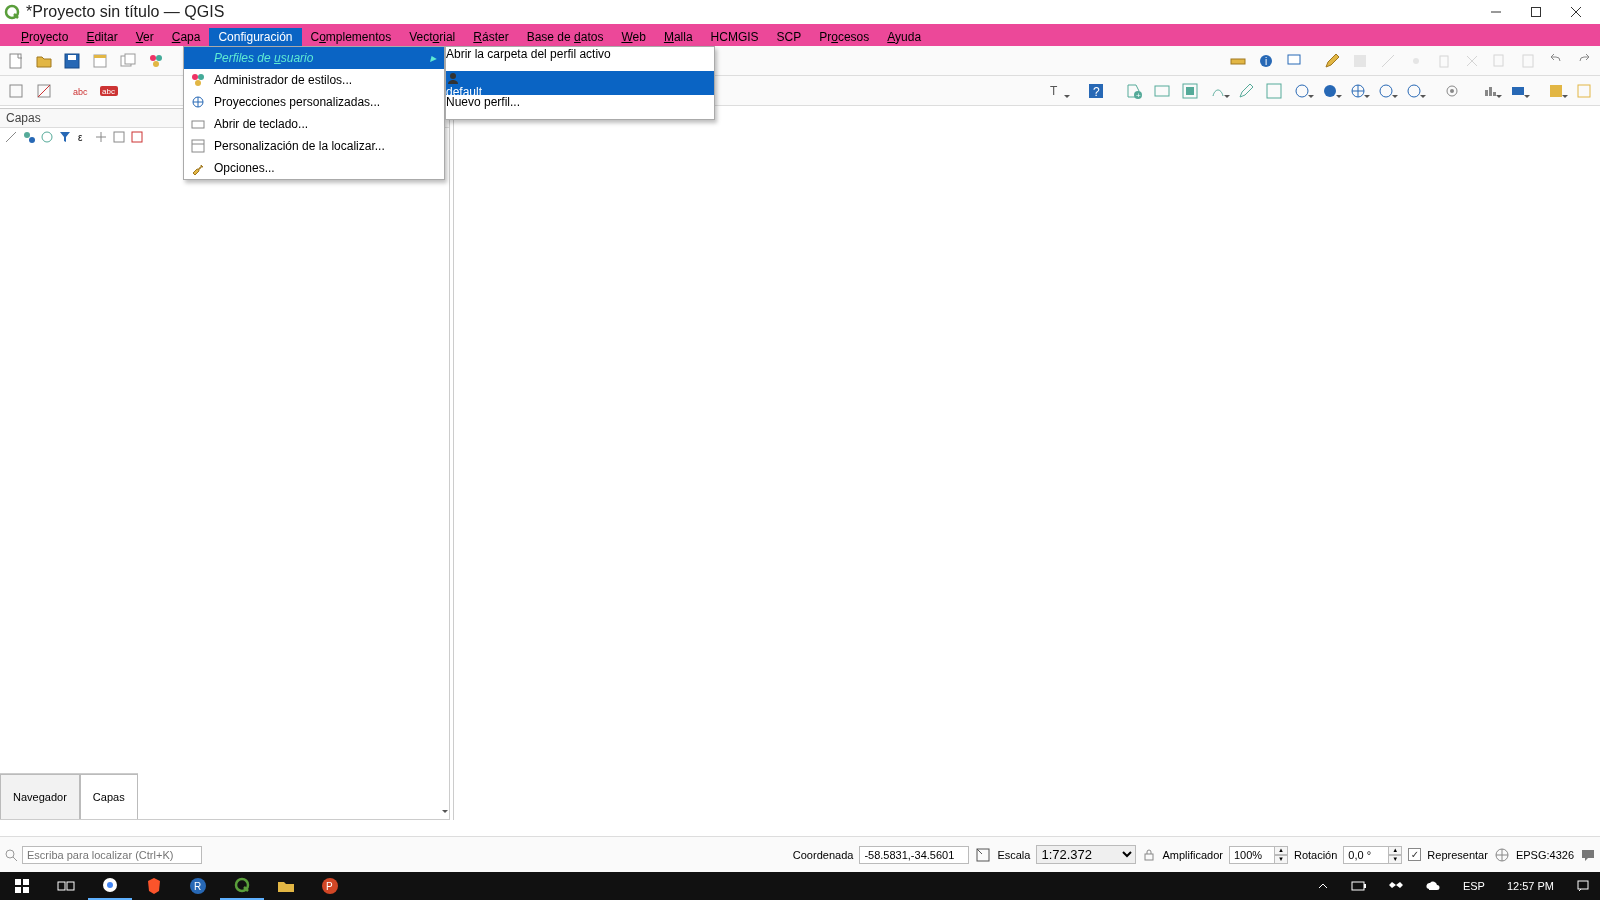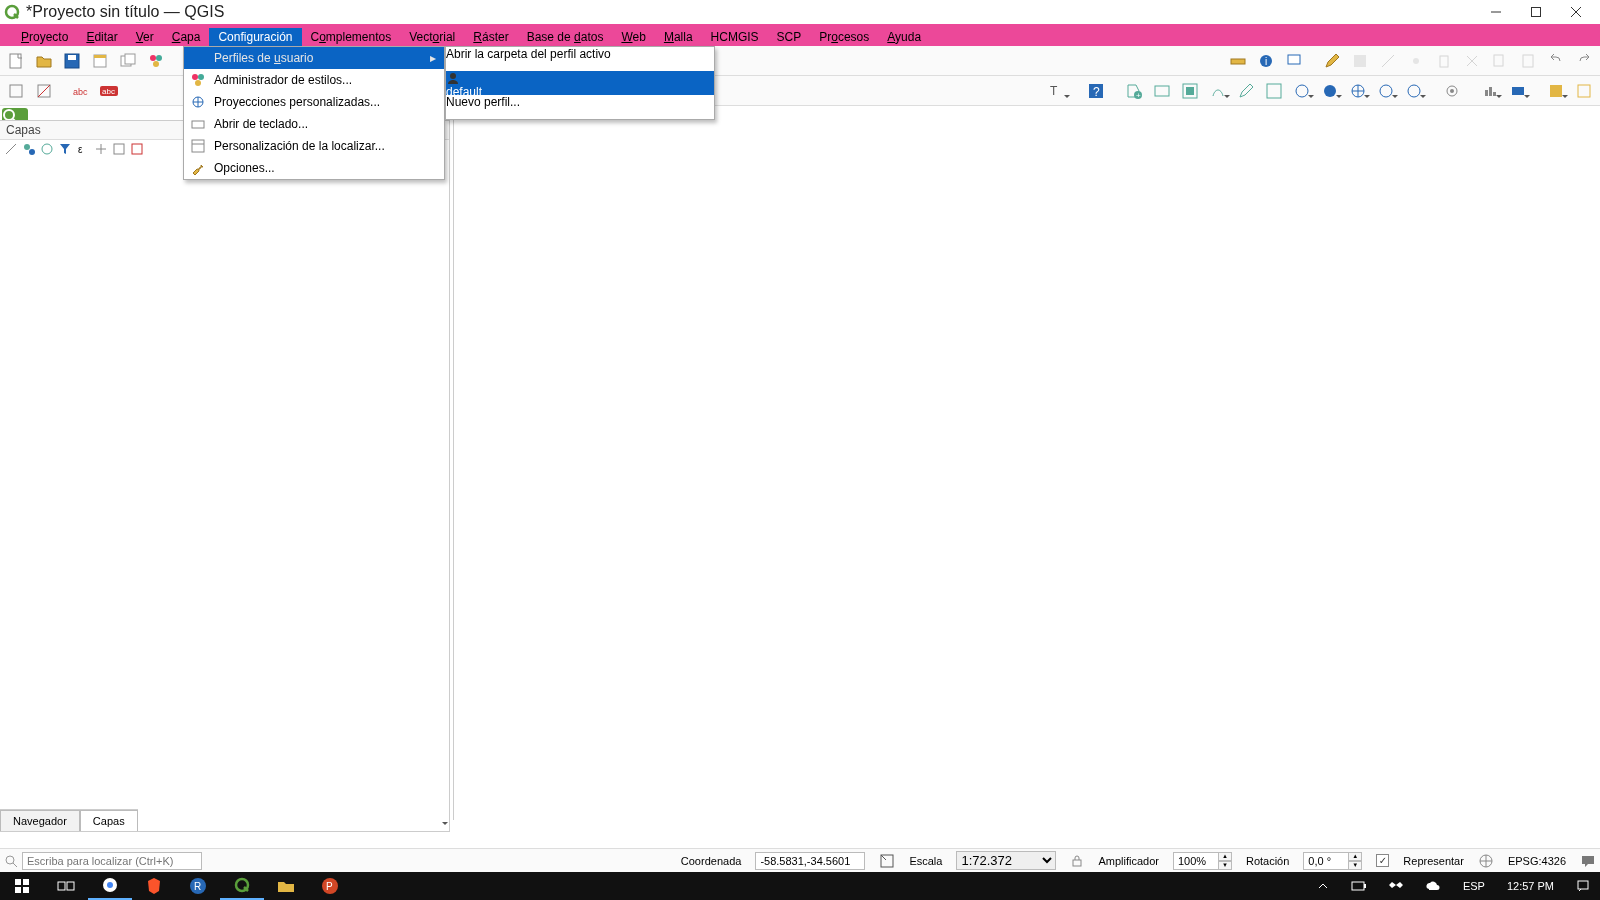--- a/index.html
+++ b/index.html
@@ -10,49 +10,49 @@
   .titlebar .win-btn { width: 40px; height: 20px; display: flex; align-items: center; justify-content: center; color: #333; }
   .menubar { height: 22px; display: flex; align-items: flex-end; padding: 0 12px; background: #ec4899; }
   .menubar .menu-item { padding: 1px 8px; display:flex; align-items:center; border:1px solid transparent; }
   .menubar .menu-item.active { background: #0a64c4; color: #fff; }
   .underline { text-decoration: underline; text-decoration-thickness: 1px; }
   .toolbar { height: 30px; display: flex; align-items: center; padding: 0 2px; gap: 0; background: #fafafa; border-bottom:1px solid #ddd;}
   .toolbar .tb-btn { width: 26px; height: 26px; display:flex; align-items:center; justify-content:center; margin:0 1px; position:relative;}
   .toolbar .tb-btn.disabled { opacity:0.45; }
   .toolbar .sep { width: 6px; height: 24px; margin:0 2px;}
   .dd-arrow::after { content:""; position:absolute; right:1px; bottom:3px; border:3px solid transparent; border-top-color:#555;}
-  .side-panel { position:absolute; top: 120px; left:0; width:450px; height:712px; background:#fff; border:1px solid #ccc; border-left:none; }
+  .side-panel { position:absolute; top: 108px; left:0; width:450px; height:712px; background:#fff; border:1px solid #ccc; border-left:none; }
   .side-panel .panel-title { padding:2px 6px; font-size:12px; color:#444; background:#f8f8f8; border-bottom:1px solid #ddd;}
   .side-toolbar { display:flex; gap:0; padding:2px 4px;}
   .side-toolbar .tb-btn{width:18px;height:18px;}
   .panel-tabs { position:absolute; left:0; bottom:0; display:flex; border-top:1px solid #ccc; background:#f4f4f4;}
-  .panel-tabs .tab { padding:4px 12px; border:1px solid #bbb; background:#f2f2f2; border-bottom:none; font-size:11px;}
+  .panel-tabs .tab { padding:16px 12px; border:1px solid #bbb; background:#f2f2f2; border-bottom:none; font-size:11px;}
   .panel-tabs .tab.active { background:#fff;}
   .leftbar { position:absolute; top:108px; left:2px; display:flex; flex-direction:column; gap:2px;}
   .leftbar .tb-btn{width:26px;height:26px;}
   .canvas { position:absolute; top:108px; left:453px; right:0; height:712px; background:#fff; border-left:1px solid #ccc;}
-  .statusbar { position:absolute; left:0; right:0; bottom:28px; height:24px; display:flex; align-items:center; background:#fafafa; border-top:1px solid #ddd; font-size:11px; padding:0 4px; gap:14px;}
+  .statusbar { position:absolute; left:0; right:0; bottom:28px; height:36px; display:flex; align-items:center; background:#fafafa; border-top:1px solid #ddd; font-size:11px; padding:0 4px; gap:6px;}
   .statusbar .spacer{flex:1;}
   .statusbar input[type=text]{height:18px; border:1px solid #bbb; background:#fff; font-size:11px; padding:0 4px;}
   .statusbar .spin{display:flex; align-items:center;}
   .statusbar .spin input{width:46px;}
   .statusbar .spin .ud{display:flex;flex-direction:column;margin-left:-1px;}
   .statusbar .spin .ud div{width:14px;height:9px;border:1px solid #bbb;background:#f5f5f5;display:flex;align-items:center;justify-content:center;font-size:7px;}
   .statusbar select{height:19px;border:1px solid #bbb;font-size:13px;}
   .chk{width:13px;height:13px;border:1px solid #888;display:inline-flex;align-items:center;justify-content:center;background:#fff;}
   .chk.checked::after{content:"✓";font-size:10px;color:#333;}
   .locator{display:flex;align-items:center;gap:4px;}
   .locator input{border:none;outline:none;font-size:11px;width:180px;color:#888;}
   .taskbar { position:absolute; left:0; right:0; bottom:0; height:28px; background:#111; display:flex; align-items:center; color:#fff; font-size:11px;}
   .taskbar .tb-icon{width:44px;height:28px;display:flex;align-items:center;justify-content:center;}
   .taskbar .tb-icon.active{border-bottom:2px solid #5fb1ff;}
   .taskbar .tray{margin-left:auto;display:flex;align-items:center;gap:22px;padding-right:10px;}
   .dropdown { position:absolute; top:46px; left:183px; width:262px; background:#fff; border:1px solid #aaa; box-shadow:2px 3px 4px rgba(0,0,0,0.25); z-index:20;}
   .dropdown .dd-item{display:flex;align-items:center;gap:8px;padding:3px 8px 3px 6px;height:22px;}
-  .dropdown .dd-item.highlight{background:#0a64c4;color:#e5e5e5;}
+  .dropdown .dd-item.highlight{background:#0a64c4;color:#5eead4;font-style:italic;}
   .dropdown .dd-item .dd-icon{width:16px;height:16px;display:flex;align-items:center;justify-content:center;}
   .dropdown .dd-item .arrow{margin-left:auto;}
   .submenu { position:absolute; top:46px; left:445px; width:270px; background:#fff; border:1px solid #aaa; box-shadow:2px 3px 4px rgba(0,0,0,0.25); z-index:21;}
   .submenu .dd-item { height:24px;}
   .submenu .dd-item.highlight{background:#0a64c4;color:#fff;}
   svg{display:block;}
   .winbtn-svg{stroke:#333;stroke-width:1;}
 </style>
 </head>
 <body>

